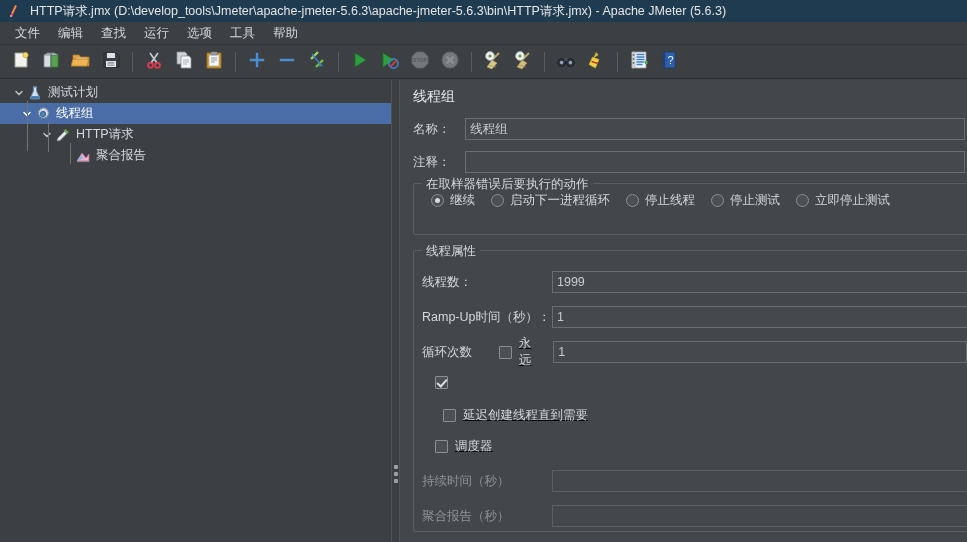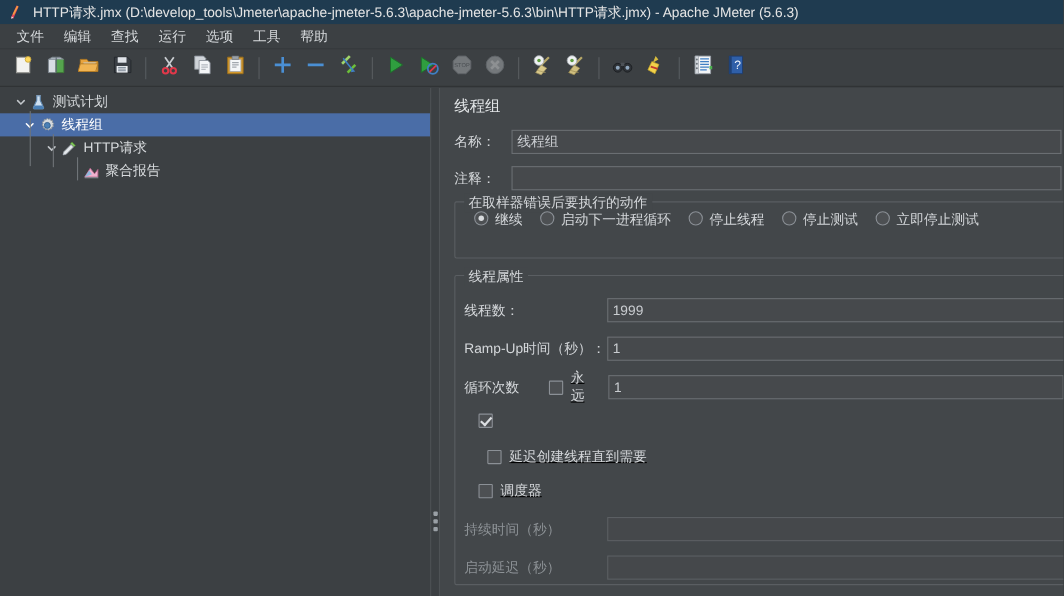--- a/index.html
+++ b/index.html
@@ -204,20 +204,21 @@
   }
 
   
   .radiorow {
     position: absolute;
     display: flex;
     align-items: center;
   }
   .radio {
     display: flex;
+    align-items: center;
     margin-right: 16px;
     cursor: default;
     white-space: nowrap;
   }
   .rdot {
     width: 13px; height: 13px;
     border-radius: 50%;
     border: 1px solid #8b9096;
     background: #4d5053;
     margin-right: 6px;
@@ -664,19 +665,19 @@
         <span class="cbox"></span>
         <span class="ctext">调度器</span>
       </label>
 
       <div class="fieldrow" style="left:22px; top:390px;">
         <span class="flabel dim" style="width:130px;">持续时间（秒）</span>
         <input class="finput ro" disabled="" style="width: 420px;" value="">
       </div>
 
       <div class="fieldrow" style="left:22px; top:425px;">
-        <span class="flabel dim" style="width:130px;">启动延迟（秒）</span>
+        <span class="flabel dim" style="width:130px;">聚合报告（秒）</span>
         <input class="finput ro" disabled="" style="width: 420px;" value="">
       </div>
 
     </div>
   </div>
 </div>
 
 </body></html>

